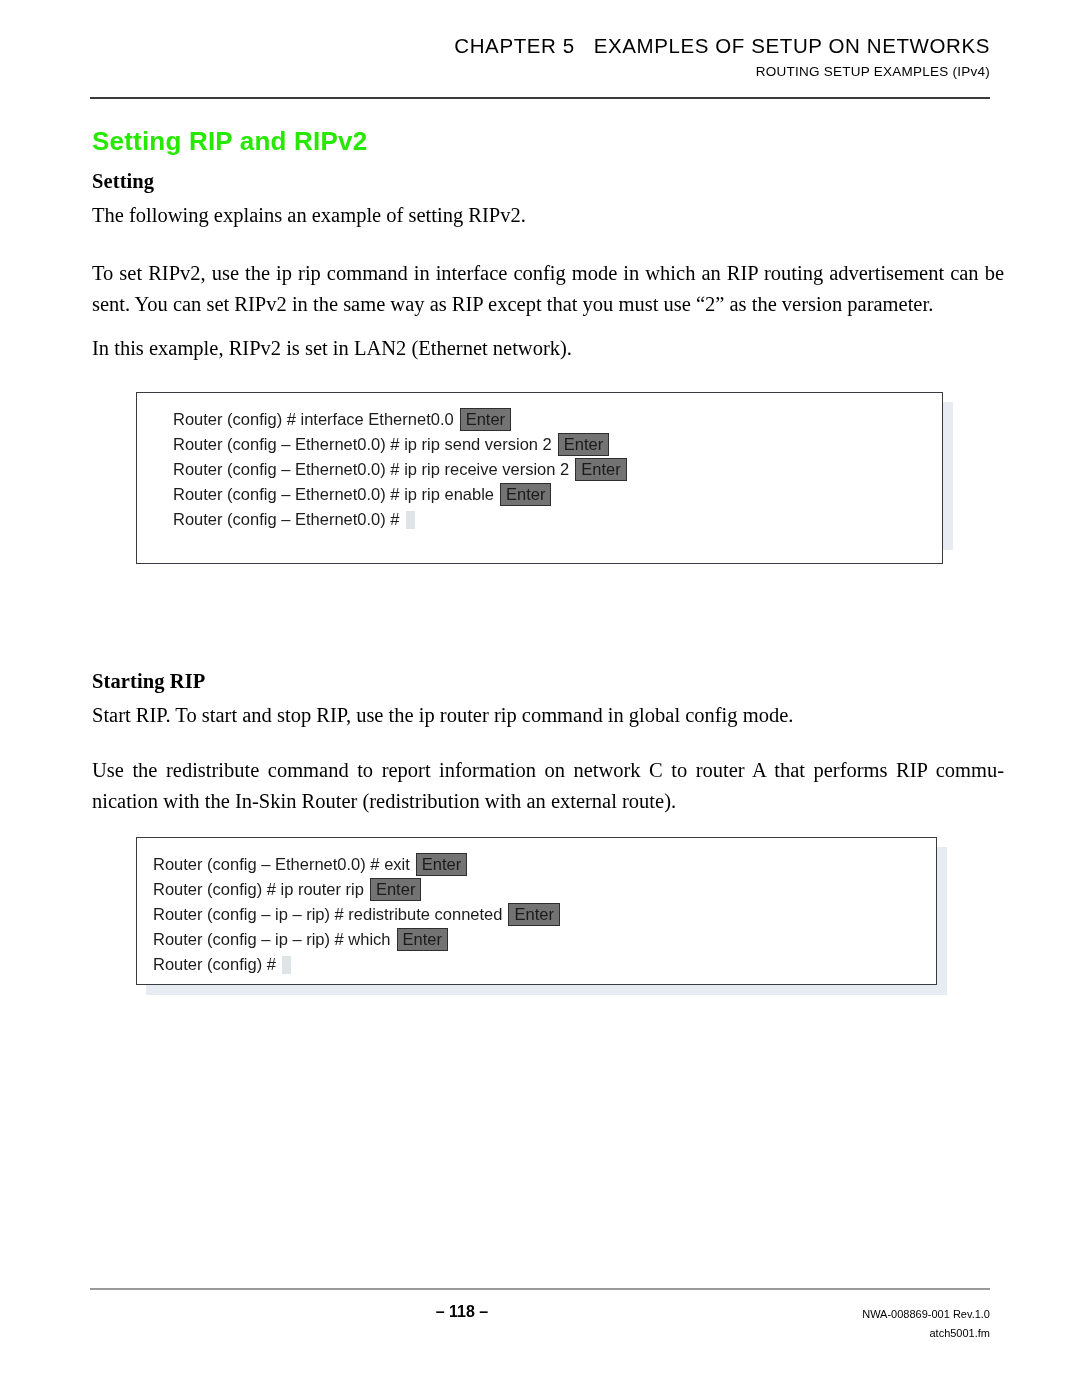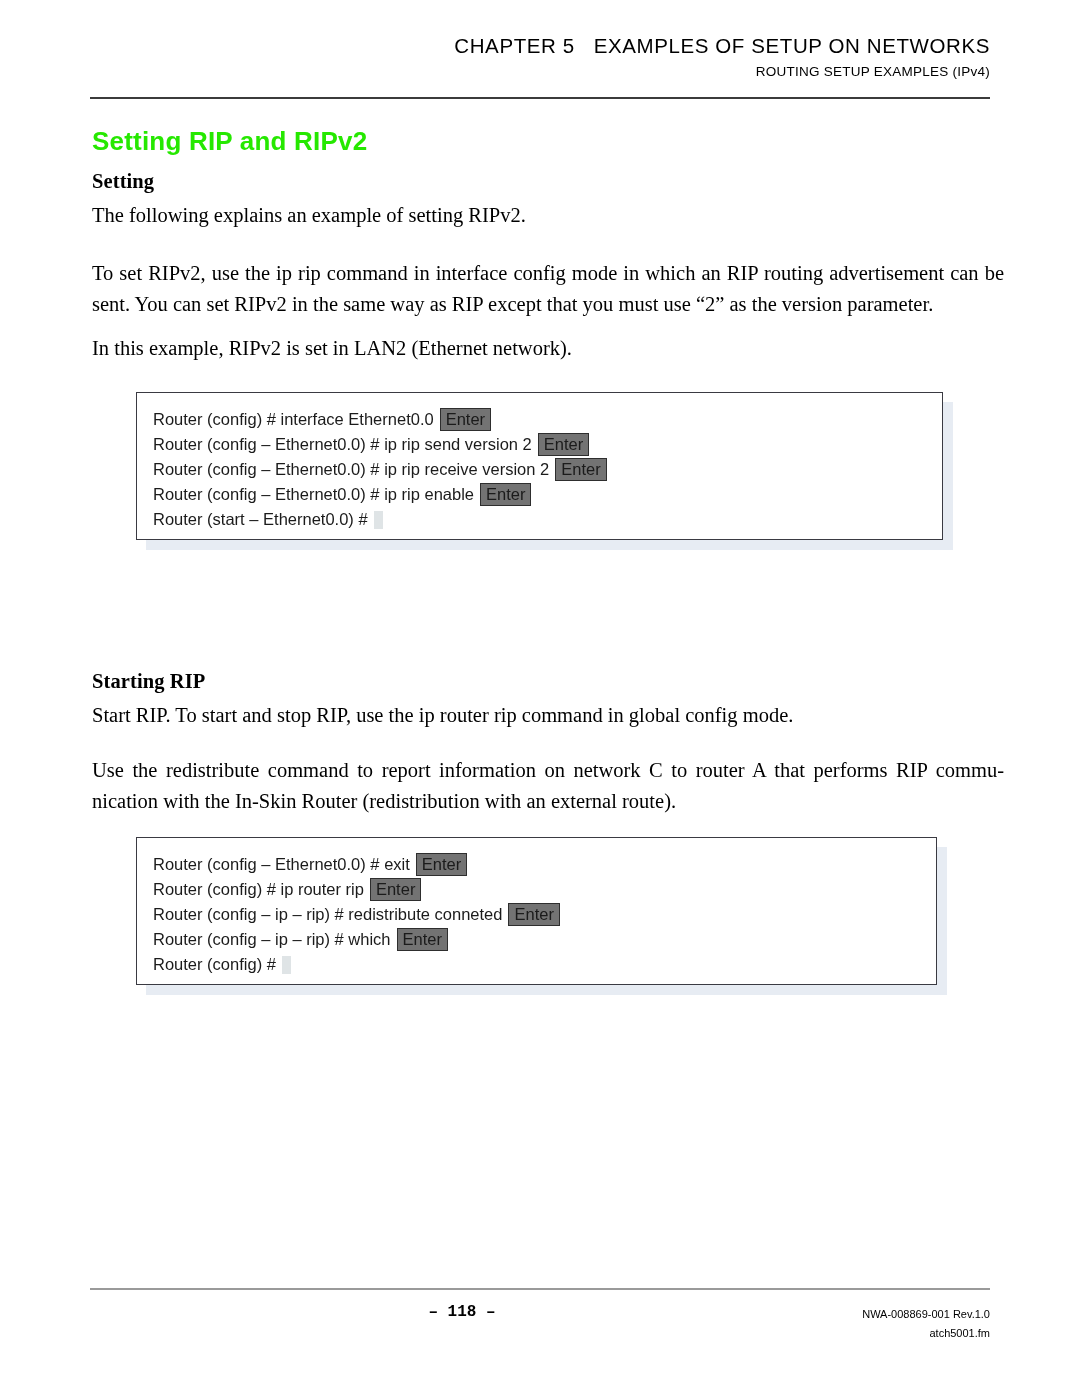--- a/index.html
+++ b/index.html
@@ -160,21 +160,21 @@
     width: 900px;
     height: 2px;
     background: #9a9a9a;
   }
   .ftr-page {
     position: absolute;
     left: 0;
     top: 1303px;
     width: 924px;
     text-align: center;
-    font-family: Liberation Mono, monospace;
+    font-family: Liberation Sans, sans-serif;
     font-weight: bold;
     font-size: 16px;
     color: #000;
   }
   .ftr-right {
     position: absolute;
     right: 90px;
     top: 1305px;
     text-align: right;
     font-family: "Liberation Sans", sans-serif;
@@ -195,21 +195,21 @@
   <div class="hdr-rule"></div>
 
   <div class="doc-title">Setting RIP and RIPv2</div>
 
   <div class="sec-head" style="top:170px;">Setting</div>
   <div class="para" style="top:200px; width:900px;">The following explains an example of setting RIPv2.</div>
   <div class="para" style="top:258px; width:912px; text-align:justify;">To set RIPv2, use the ip rip command in interface config mode in which an RIP routing advertisement can be sent. You can set RIPv2 in the same way as RIP except that you must use “2” as the version parameter.</div>
   <div class="para" style="top:333px; width:900px;">In this example, RIPv2 is set in LAN2 (Ethernet network).</div>
 
   <div class="console-shadow" style="left:146px; top:402px; width:807px; height:148px;"></div>
-  <div class="console" style="left:136px; top:392px; width:807px; height:148px;">
+  <div class="console" style="left:136px; top:392px; width:807px; height:172px;padding-left:20px;">
     <div class="console-inner">
 
       <div class="cline">
         <span class="txt">Router (config) # interface Ethernet0.0</span>
         <span class="keycap">Enter</span>
       </div>
 
       <div class="cline">
         <span class="txt">Router (config – Ethernet0.0) # ip rip send version 2</span>
         <span class="keycap">Enter</span>
@@ -219,21 +219,21 @@
         <span class="txt">Router (config – Ethernet0.0) # ip rip receive version 2</span>
         <span class="keycap">Enter</span>
       </div>
 
       <div class="cline">
         <span class="txt">Router (config – Ethernet0.0) # ip rip enable</span>
         <span class="keycap">Enter</span>
       </div>
 
       <div class="cline">
-        <span class="txt">Router (start – Ethernet0.0) #</span>
+        <span class="txt">Router (config – Ethernet0.0) #</span>
         <span class="cursor"></span>
       </div>
 
     </div>
   </div>
 
 
   <div class="sec-head" style="top:670px;">Starting RIP</div>
   <div class="para" style="top:755px; width:912px; text-align:justify;">Use the redistribute command to report information on network C to router A that performs RIP commu-nication with the In-Skin Router (redistribution with an external route).</div>
   <div class="para" style="top:700px; width:900px;">Start RIP. To start and stop RIP, use the ip router rip command in global config mode.</div>

